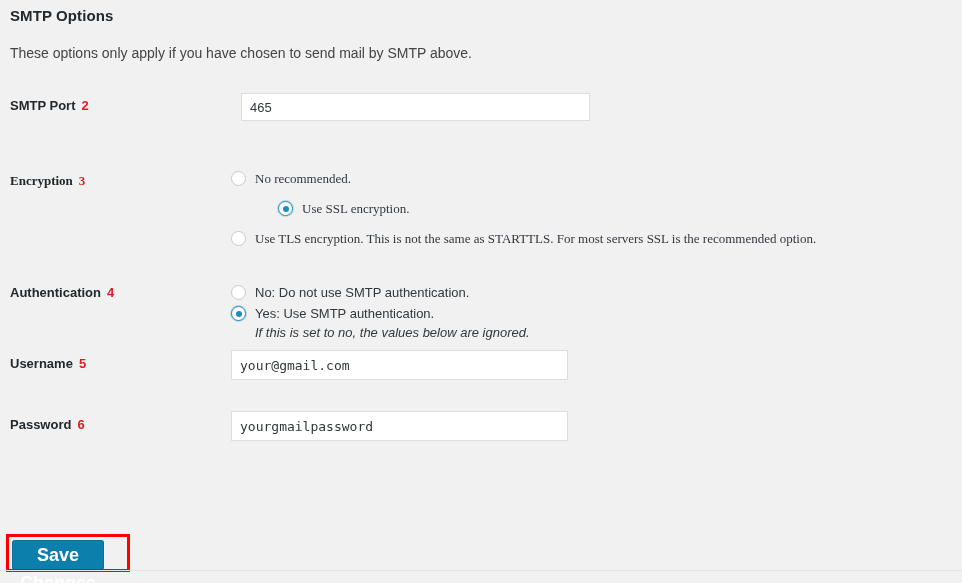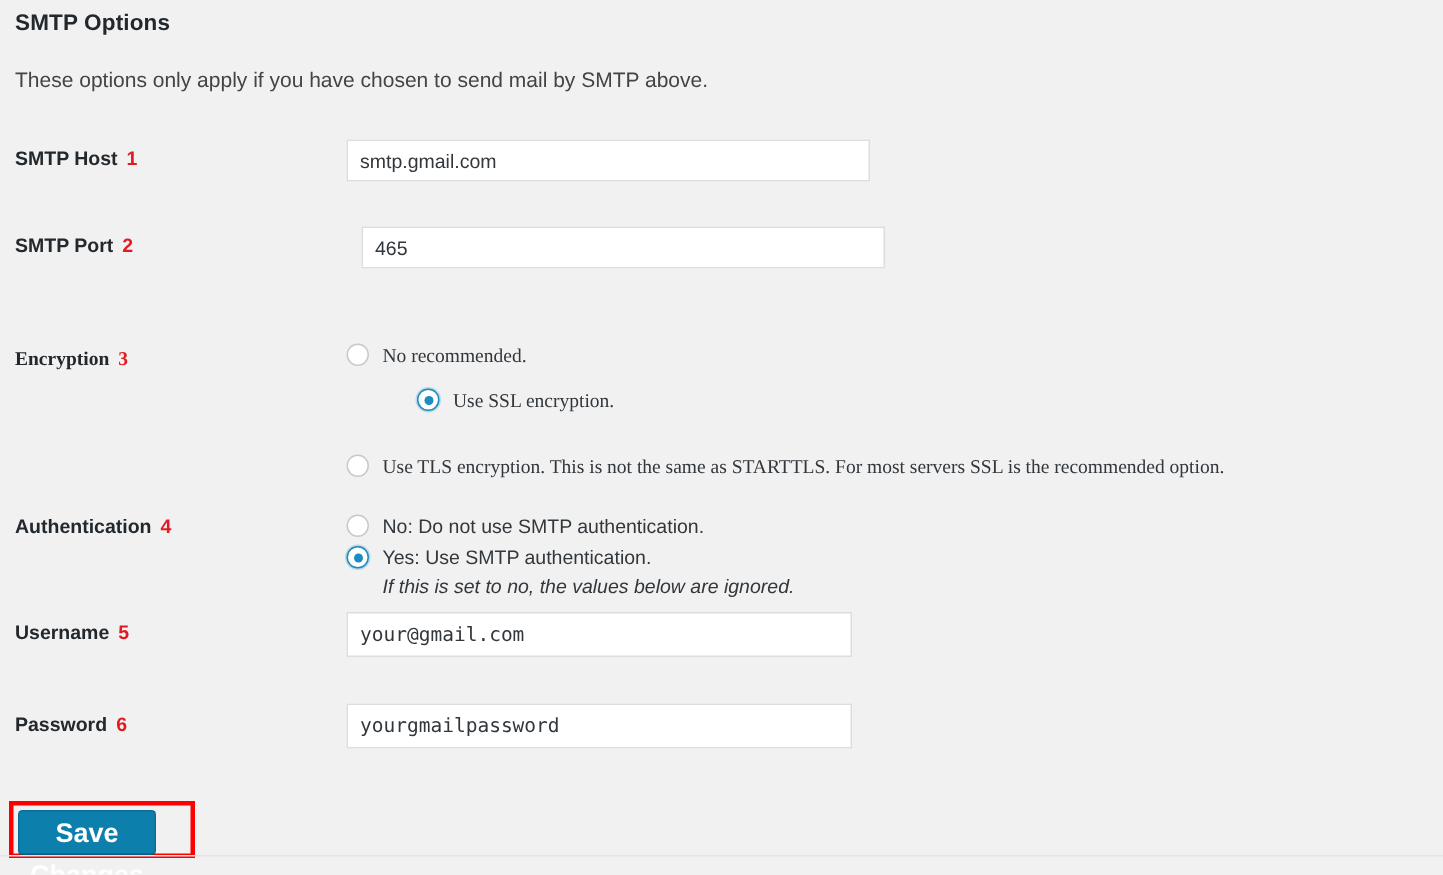--- a/index.html
+++ b/index.html
@@ -182,48 +182,40 @@
 </head>
 <body>
 
 <div class="page">
 
   <div class="section-title">SMTP Options</div>
   <div class="section-desc">These options only apply if you have chosen to send mail by SMTP above.</div>
 
   <div class="form-table">
 
-    <div class="row" style="height:58px;">
-      <div class="row-label" style="top:16px;">
-        <span>SMTP Host</span><span class="marker">1</span>
-      </div>
-      <div class="field" style="left:231px; top:11px;">
-        <input class="text-input" type="text" style="width: 349px;" value="smtp.gmail.com">
-      </div>
-    </div>
 
     <div class="row" style="height:58px;">
       <div class="row-label" style="top:16px;">
         <span>SMTP Port</span><span class="marker">2</span>
       </div>
       <div class="field" style="left:231px; top:11px;padding-left:10px;">
         <input class="text-input" type="text" style="width: 349px;" value="465">
       </div>
     </div>
 
     <div class="row" style="height:120px;font-family:Liberation Serif, serif;">
       <div class="row-label" style="top:33px;">
         <span>Encryption</span><span class="marker">3</span>
       </div>
       <div class="field" style="left:231px; top:29px; width:720px;">
         <label class="radio-line" style="margin-bottom:11px;">
           <span class="radio"></span>
           <span class="radio-text">No recommended.</span>
         </label>
-        <label class="radio-line" style="margin-bottom:25px;padding-left:47px;">
+        <label class="radio-line" style="margin-bottom:11px;padding-left:47px;">
           <span class="radio checked"></span>
           <span class="radio-text">Use SSL encryption.</span>
         </label>
         <label class="radio-line">
           <span class="radio"></span>
           <span class="radio-text">Use TLS encryption. This is not the same as STARTTLS. For most servers SSL is the recommended option.</span>
         </label>
       </div>
     </div>
 

